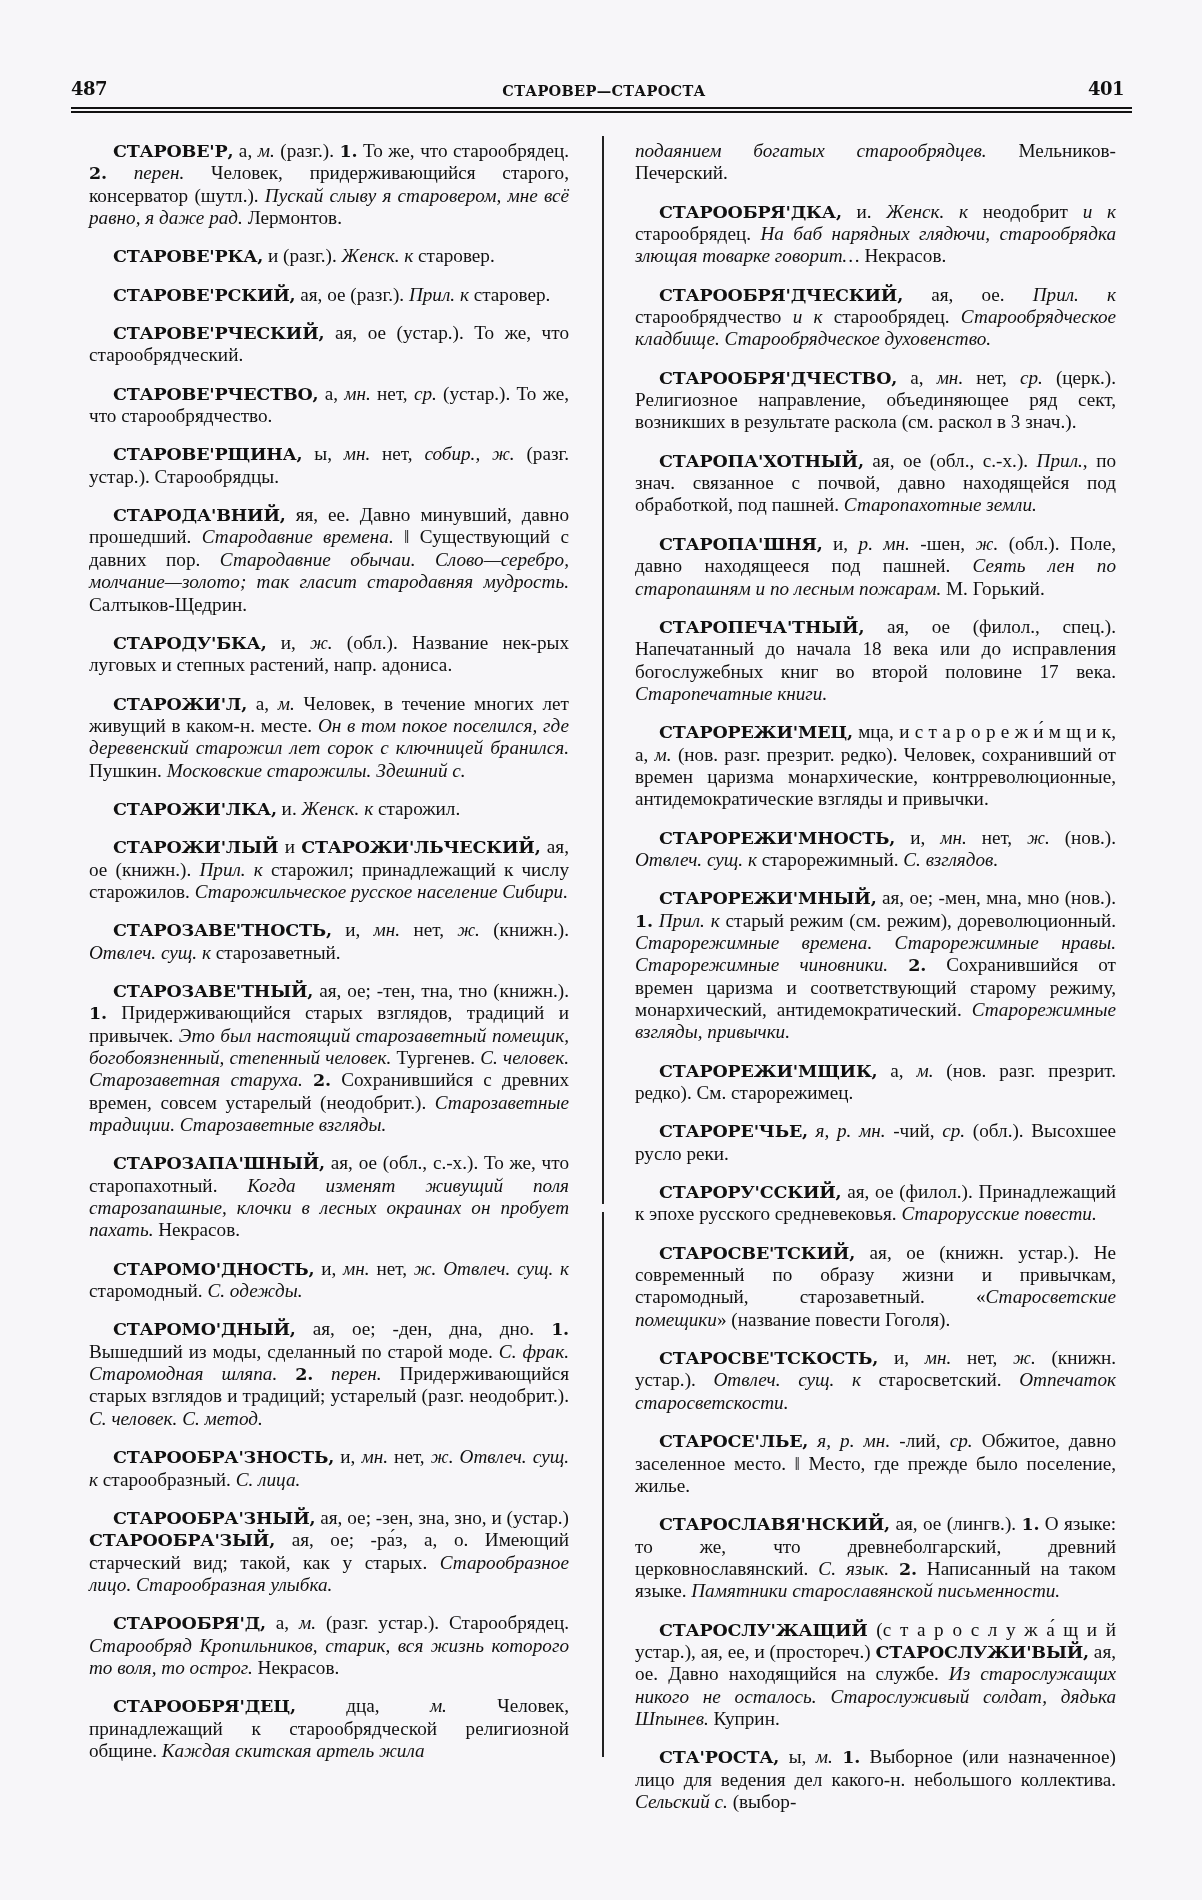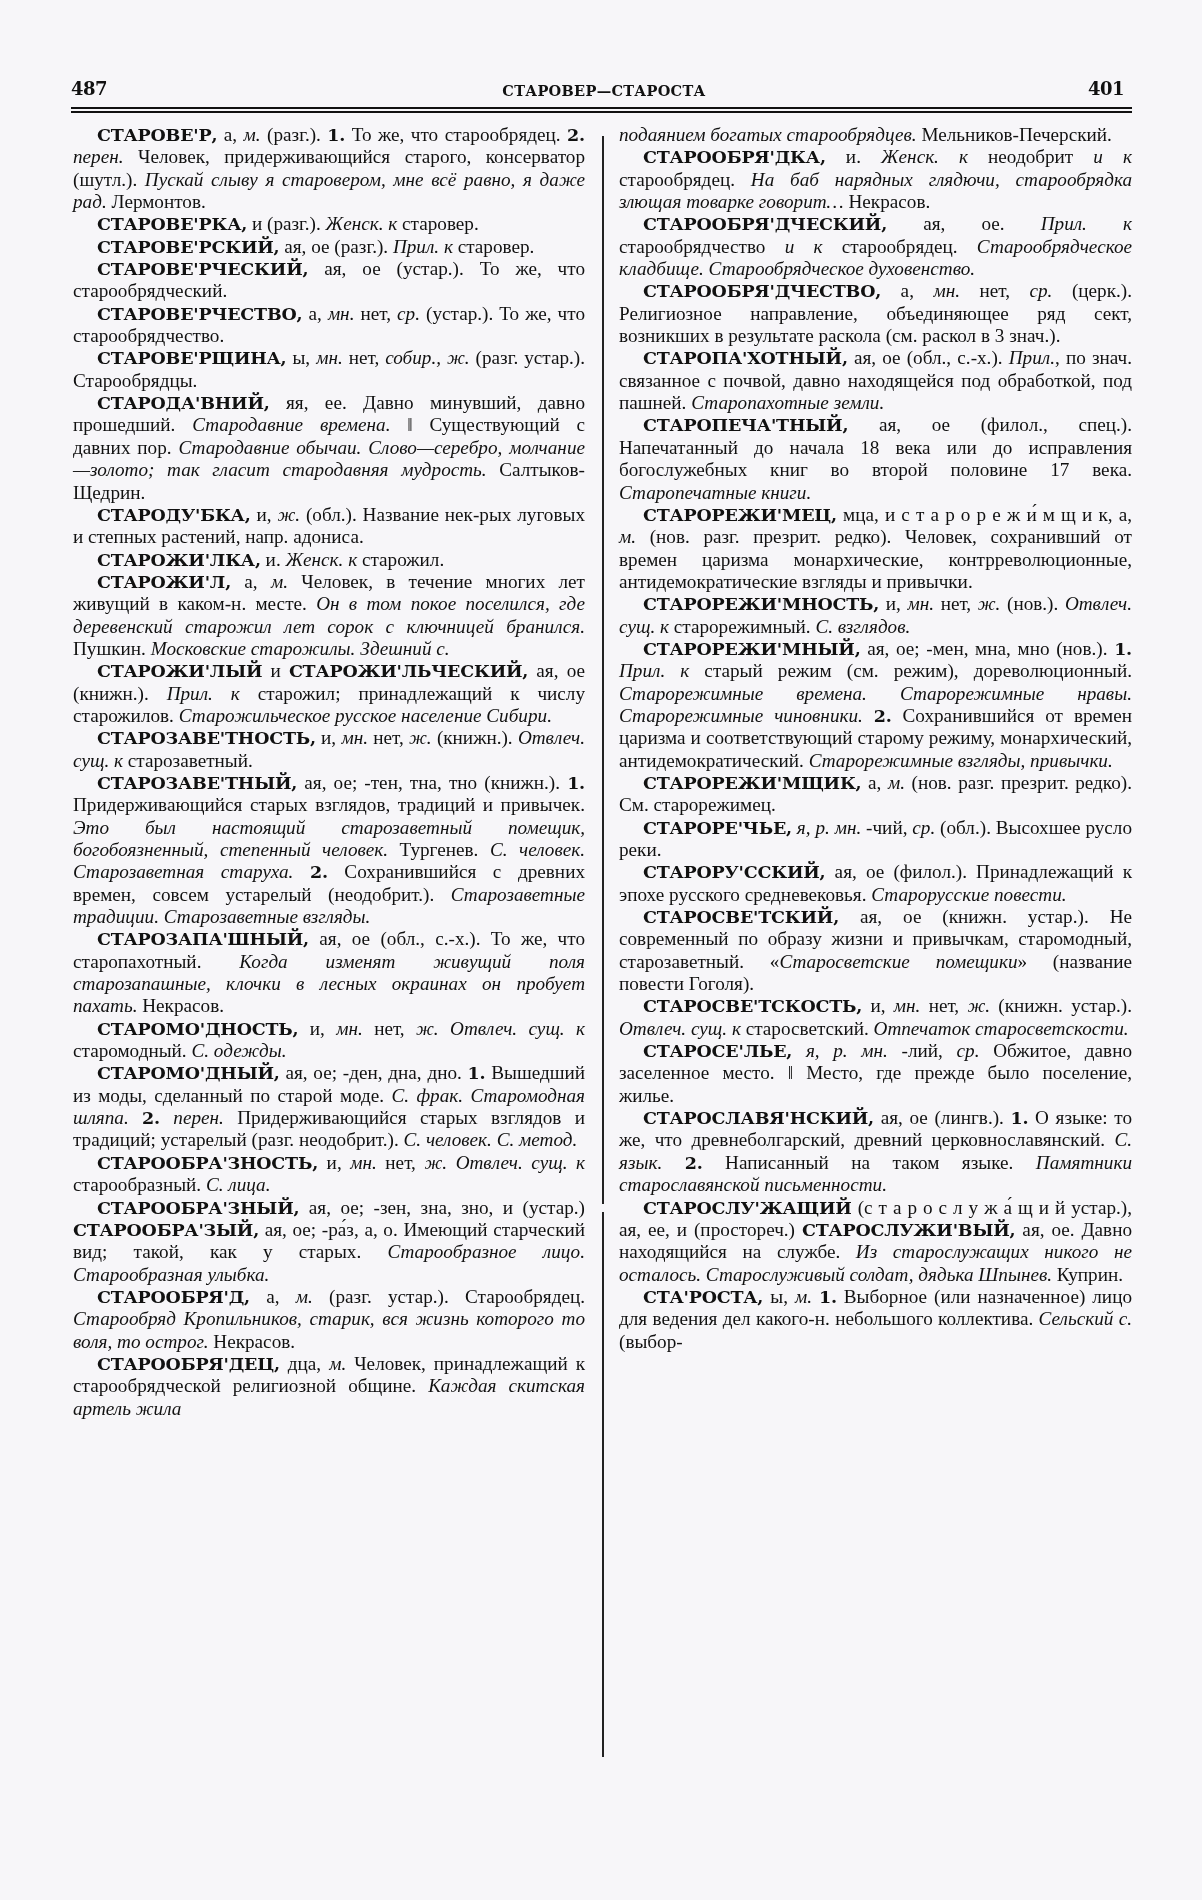--- a/index.html
+++ b/index.html
@@ -33,21 +33,21 @@
   .divider {
     position: absolute; left: 602px; width: 1.5px; background: #222;
   }
   .col {
     position: absolute; top: 124px;
     font-size: 19.2px; line-height: 22.35px;
     text-align: justify; hyphens: manual;
   }
   .col.left { left: 73px; width: 512px; }
   .col.right { left: 619px; width: 513px; }
-  .entry { text-indent: 24px; margin: 0; }
+  .entry { text-indent: 24px; margin: 16px; }
   .entry.cont { text-indent: 0; }
   .b { font-weight: bold; font-family: "DejaVu Serif", serif; font-size: 17.5px; letter-spacing: -0.2px; }
   .i { font-style: italic; }
   .n { }
 </style>
 </head>
 <body>
 
 <div class="page-num left">487</div>
 <div class="running-head">СТАРОВЕР—СТАРОСТА</div>
@@ -60,39 +60,40 @@
 
 <div class="col left" id="col-left">
     <p class="entry"><span class="b">СТАРОВЕ'Р,</span><span class="n"> а, </span><span class="i">м.</span><span class="n"> (разг.). </span><span class="b">1.</span><span class="n"> То же, что старообрядец. </span><span class="b">2.</span><span class="n"> </span><span class="i">перен.</span><span class="n"> Человек, придерживающийся старого, консерватор (шутл.). </span><span class="i">Пускай слыву я старовером, мне всё равно, я даже рад.</span><span class="n"> Лермонтов.</span></p>
     <p class="entry"><span class="b">СТАРОВЕ'РКА,</span><span class="n"> и (разг.). </span><span class="i">Женск.</span><span class="n"> </span><span class="i">к</span><span class="n"> старовер.</span></p>
     <p class="entry"><span class="b">СТАРОВЕ'РСКИЙ,</span><span class="n"> ая, ое (разг.). </span><span class="i">Прил. к</span><span class="n"> старовер.</span></p>
     <p class="entry"><span class="b">СТАРОВЕ'РЧЕСКИЙ,</span><span class="n"> ая, ое (устар.). То же, что старообрядческий.</span></p>
     <p class="entry"><span class="b">СТАРОВЕ'РЧЕСТВО,</span><span class="n"> а, </span><span class="i">мн.</span><span class="n"> нет, </span><span class="i">ср.</span><span class="n"> (устар.). То же, что старообрядчество.</span></p>
     <p class="entry"><span class="b">СТАРОВЕ'РЩИНА,</span><span class="n"> ы, </span><span class="i">мн.</span><span class="n"> нет, </span><span class="i">собир., ж.</span><span class="n"> (разг. устар.). Старообрядцы.</span></p>
     <p class="entry"><span class="b">СТАРОДА'ВНИЙ,</span><span class="n"> яя, ее. Давно минувший, давно прошедший. </span><span class="i">Стародавние времена.</span><span class="n"> ‖ Существующий с давних пор. </span><span class="i">Стародавние обычаи. Слово—серебро, молчание—золото; так гласит стародавняя мудрость.</span><span class="n"> Салтыков-Щедрин.</span></p>
     <p class="entry"><span class="b">СТАРОДУ'БКА,</span><span class="n"> и, </span><span class="i">ж.</span><span class="n"> (обл.). Название нек-рых луговых и степных растений, напр. адониса.</span></p>
+    <p class="entry"><span class="b">СТАРОЖИ'Л,</span><span class="n"> а, </span><span class="i">м.</span><span class="n"> Человек, в течение многих лет живущий в каком-н. месте. </span><span class="i">Он в том покое поселился, где деревенский старожил лет сорок с ключницей бранился.</span><span class="n"> Пушкин. </span><span class="i">Московские старожилы. Здешний с.</span></p>
     <p class="entry"><span class="b">СТАРОЖИ'ЛКА,</span><span class="n"> и. </span><span class="i">Женск. к</span><span class="n"> старожил.</span></p>
-    <p class="entry"><span class="b">СТАРОЖИ'Л,</span><span class="n"> а, </span><span class="i">м.</span><span class="n"> Человек, в течение многих лет живущий в каком-н. месте. </span><span class="i">Он в том покое поселился, где деревенский старожил лет сорок с ключницей бранился.</span><span class="n"> Пушкин. </span><span class="i">Московские старожилы. Здешний с.</span></p>
     <p class="entry"><span class="b">СТАРОЖИ'ЛЫЙ</span><span class="n"> и </span><span class="b">СТАРОЖИ'ЛЬЧЕСКИЙ,</span><span class="n"> ая, ое (книжн.). </span><span class="i">Прил. к</span><span class="n"> старожил; принадлежащий к числу старожилов. </span><span class="i">Старожильческое русское население Сибири.</span></p>
     <p class="entry"><span class="b">СТАРОЗАВЕ'ТНОСТЬ,</span><span class="n"> и, </span><span class="i">мн.</span><span class="n"> нет, </span><span class="i">ж.</span><span class="n"> (книжн.). </span><span class="i">Отвлеч. сущ. к</span><span class="n"> старозаветный.</span></p>
     <p class="entry"><span class="b">СТАРОЗАВЕ'ТНЫЙ,</span><span class="n"> ая, ое; -тен, тна, тно (книжн.). </span><span class="b">1.</span><span class="n"> Придерживающийся старых взглядов, традиций и привычек. </span><span class="i">Это был настоящий старозаветный помещик, богобоязненный, степенный человек.</span><span class="n"> Тургенев. </span><span class="i">С. человек. Старозаветная старуха.</span><span class="n"> </span><span class="b">2.</span><span class="n"> Сохранившийся с древних времен, совсем устарелый (неодобрит.). </span><span class="i">Старозаветные традиции. Старозаветные взгляды.</span></p>
     <p class="entry"><span class="b">СТАРОЗАПА'ШНЫЙ,</span><span class="n"> ая, ое (обл., с.-х.). То же, что старопахотный. </span><span class="i">Когда изменят живущий поля старозапашные, клочки в лесных окраинах он пробует пахать.</span><span class="n"> Некрасов.</span></p>
     <p class="entry"><span class="b">СТАРОМО'ДНОСТЬ,</span><span class="n"> и, </span><span class="i">мн.</span><span class="n"> нет, </span><span class="i">ж. Отвлеч. сущ. к</span><span class="n"> старомодный. </span><span class="i">С. одежды.</span></p>
     <p class="entry"><span class="b">СТАРОМО'ДНЫЙ,</span><span class="n"> ая, ое; -ден, дна, дно. </span><span class="b">1.</span><span class="n"> Вышедший из моды, сделанный по старой моде. </span><span class="i">С. фрак. Старомодная шляпа.</span><span class="n"> </span><span class="b">2.</span><span class="n"> </span><span class="i">перен.</span><span class="n"> Придерживающийся старых взглядов и традиций; устарелый (разг. неодобрит.). </span><span class="i">С. человек. С. метод.</span></p>
     <p class="entry"><span class="b">СТАРООБРА'ЗНОСТЬ,</span><span class="n"> и, </span><span class="i">мн.</span><span class="n"> нет, </span><span class="i">ж. Отвлеч. сущ. к</span><span class="n"> старообразный. </span><span class="i">С. лица.</span></p>
     <p class="entry"><span class="b">СТАРООБРА'ЗНЫЙ,</span><span class="n"> ая, ое; -зен, зна, зно, и (устар.) </span><span class="b">СТАРООБРА'ЗЫЙ,</span><span class="n"> ая, ое; -ра́з, а, о. Имеющий старческий вид; такой, как у старых. </span><span class="i">Старообразное лицо. Старообразная улыбка.</span></p>
     <p class="entry"><span class="b">СТАРООБРЯ'Д,</span><span class="n"> а, </span><span class="i">м.</span><span class="n"> (разг. устар.). Старообрядец. </span><span class="i">Старообряд Кропильников, старик, вся жизнь которого то воля, то острог.</span><span class="n"> Некрасов.</span></p>
     <p class="entry"><span class="b">СТАРООБРЯ'ДЕЦ,</span><span class="n"> дца, </span><span class="i">м.</span><span class="n"> Человек, принадлежащий к старообрядческой религиозной общине. </span><span class="i">Каждая скитская артель жила</span></p>
   </div>
 <div class="col right" id="col-right">
     <p class="entry cont"><span class="i">подаянием богатых старообрядцев.</span><span class="n"> Мельников-Печерский.</span></p>
     <p class="entry"><span class="b">СТАРООБРЯ'ДКА,</span><span class="n"> и. </span><span class="i">Женск. к</span><span class="n"> неодобрит </span><span class="i">и к</span><span class="n"> старообрядец. </span><span class="i">На баб нарядных глядючи, старообрядка злющая товарке говорит…</span><span class="n"> Некрасов.</span></p>
     <p class="entry"><span class="b">СТАРООБРЯ'ДЧЕСКИЙ,</span><span class="n"> ая, ое. </span><span class="i">Прил. к</span><span class="n"> старообрядчество </span><span class="i">и к</span><span class="n"> старообрядец. </span><span class="i">Старообрядческое кладбище. Старообрядческое духовенство.</span></p>
     <p class="entry"><span class="b">СТАРООБРЯ'ДЧЕСТВО,</span><span class="n"> а, </span><span class="i">мн.</span><span class="n"> нет, </span><span class="i">ср.</span><span class="n"> (церк.). Религиозное направление, объединяющее ряд сект, возникших в результате раскола (см. раскол в 3 знач.).</span></p>
     <p class="entry"><span class="b">СТАРОПА'ХОТНЫЙ,</span><span class="n"> ая, ое (обл., с.-х.). </span><span class="i">Прил.</span><span class="n">, по знач. связанное с почвой, давно находящейся под обработкой, под пашней. </span><span class="i">Старопахотные земли.</span></p>
+    <p class="entry"><span class="b">СТАРОПА'ШНЯ,</span><span class="n"> и, </span><span class="i">р. мн.</span><span class="n"> -шен, </span><span class="i">ж.</span><span class="n"> (обл.). Поле, давно находящееся под пашней. </span><span class="i">Сеять лен по старопашням и по лесным пожарам.</span><span class="n"> М. Горький.</span></p>
     <p class="entry"><span class="b">СТАРОПЕЧА'ТНЫЙ,</span><span class="n"> ая, ое (филол., спец.). Напечатанный до начала 18 века или до исправления богослужебных книг во второй половине 17 века. </span><span class="i">Старопечатные книги.</span></p>
     <p class="entry"><span class="b">СТАРОРЕЖИ'МЕЦ,</span><span class="n"> мца, и с т а р о р е ж и́ м щ и к, а, </span><span class="i">м.</span><span class="n"> (нов. разг. презрит. редко). Человек, сохранивший от времен царизма монархические, контрреволюционные, антидемократические взгляды и привычки.</span></p>
     <p class="entry"><span class="b">СТАРОРЕЖИ'МНОСТЬ,</span><span class="n"> и, </span><span class="i">мн.</span><span class="n"> нет, </span><span class="i">ж.</span><span class="n"> (нов.). </span><span class="i">Отвлеч. сущ. к</span><span class="n"> старорежимный. </span><span class="i">С. взглядов.</span></p>
     <p class="entry"><span class="b">СТАРОРЕЖИ'МНЫЙ,</span><span class="n"> ая, ое; -мен, мна, мно (нов.). </span><span class="b">1.</span><span class="n"> </span><span class="i">Прил. к</span><span class="n"> старый режим (см. режим), дореволюционный. </span><span class="i">Старорежимные времена. Старорежимные нравы. Старорежимные чиновники.</span><span class="n"> </span><span class="b">2.</span><span class="n"> Сохранившийся от времен царизма и соответствующий старому режиму, монархический, антидемократический. </span><span class="i">Старорежимные взгляды, привычки.</span></p>
     <p class="entry"><span class="b">СТАРОРЕЖИ'МЩИК,</span><span class="n"> а, </span><span class="i">м.</span><span class="n"> (нов. разг. презрит. редко). См. старорежимец.</span></p>
     <p class="entry"><span class="b">СТАРОРЕ'ЧЬЕ,</span><span class="n"> </span><span class="i">я, р. мн.</span><span class="n"> -чий, </span><span class="i">ср.</span><span class="n"> (обл.). Высохшее русло реки.</span></p>
     <p class="entry"><span class="b">СТАРОРУ'ССКИЙ,</span><span class="n"> ая, ое (филол.). Принадлежащий к эпохе русского средневековья. </span><span class="i">Старорусские повести.</span></p>
     <p class="entry"><span class="b">СТАРОСВЕ'ТСКИЙ,</span><span class="n"> ая, ое (книжн. устар.). Не современный по образу жизни и привычкам, старомодный, старозаветный. «</span><span class="i">Старосветские помещики</span><span class="n">» (название повести Гоголя).</span></p>
     <p class="entry"><span class="b">СТАРОСВЕ'ТСКОСТЬ,</span><span class="n"> и, </span><span class="i">мн.</span><span class="n"> нет, </span><span class="i">ж.</span><span class="n"> (книжн. устар.). </span><span class="i">Отвлеч. сущ. к</span><span class="n"> старосветский. </span><span class="i">Отпечаток старосветскости.</span></p>
     <p class="entry"><span class="b">СТАРОСЕ'ЛЬЕ,</span><span class="n"> </span><span class="i">я, р. мн.</span><span class="n"> -лий, </span><span class="i">ср.</span><span class="n"> Обжитое, давно заселенное место. ‖ Место, где прежде было поселение, жилье.</span></p>

